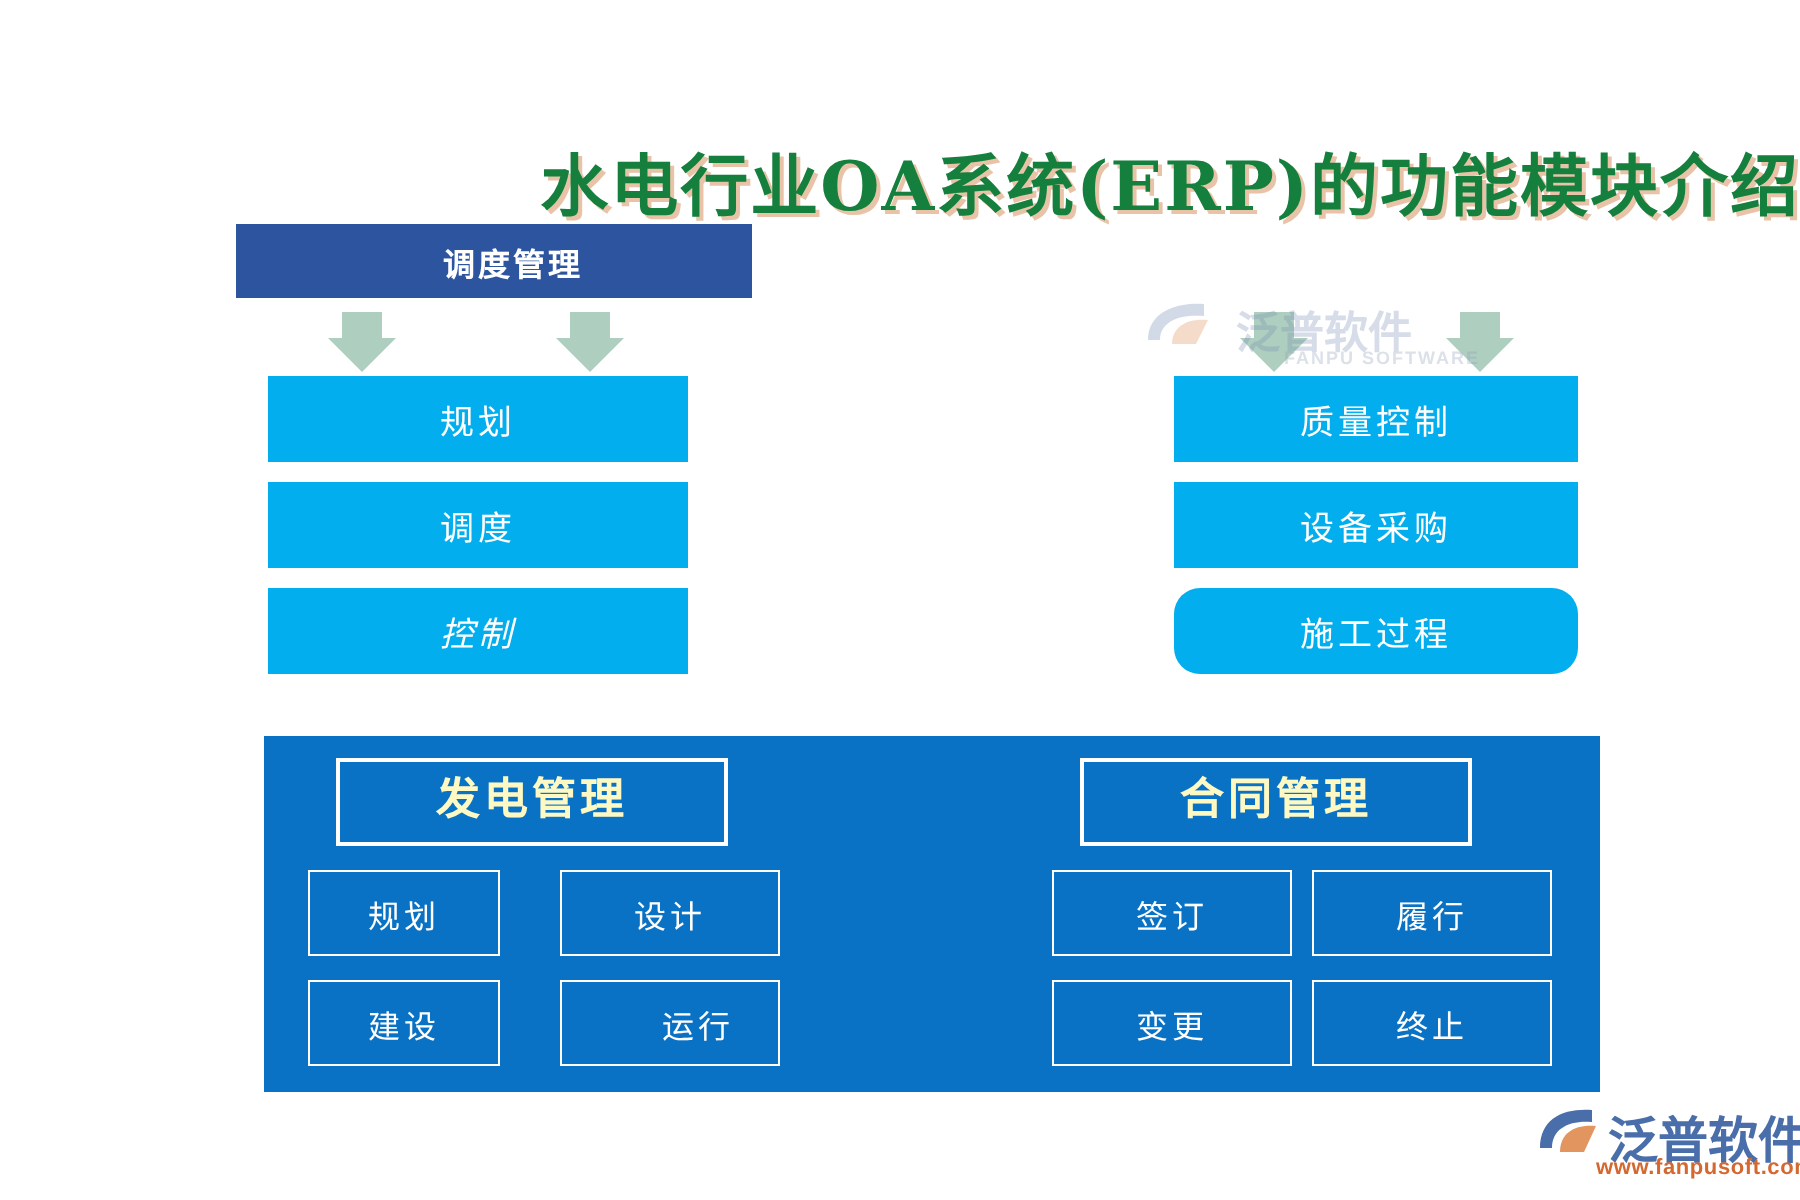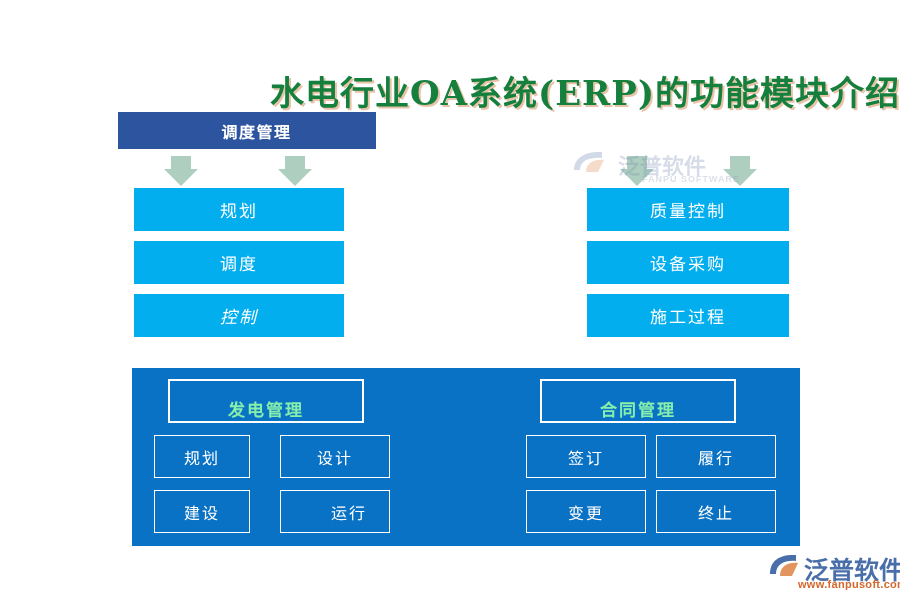--- a/index.html
+++ b/index.html
@@ -93,25 +93,25 @@
     position: absolute;
     left: 132px;
     top: 368px;
     width: 668px;
     height: 178px;
     background: #0a72c4;
   }
   .panel-group-title {
     position: absolute;
     display: flex;
-    align-items: flex-end;
+    align-items: flex-start;
     justify-content: center;
     border: 2px solid #ffffff;
-    color: #86efac;
-    font-size: 17px;
+    color: #fef9c3;
+    font-size: 22px;
     font-weight: 700;
     letter-spacing: 2px;
     box-sizing: border-box;
   }
   .panel-cell {
     position: absolute;
     display: flex;
     align-items: center;
     justify-content: center;
     border: 1px solid #ffffff;
@@ -241,21 +241,21 @@
     <div class="wm-text">泛普软件</div>
     <div class="wm-sub">FANPU SOFTWARE</div>
   </div>
 
   <div class="lite-box" style="left:587px; top:188px; width:202px; height:43px;">
     <span>质量控制</span>
   </div>
   <div class="lite-box" style="left:587px; top:241px; width:202px; height:43px;">
     <span>设备采购</span>
   </div>
-  <div class="lite-box" style="left:587px; top:294px; width:202px; height:43px;">
+  <div class="lite-box" style="left:587px; top:294px; width:202px; height:43px;border-radius:13px;">
     <span>施工过程</span>
   </div>
 
   <div class="panel">
 
     <div class="panel-group-title" style="left:36px; top:11px; width:196px; height:44px;">
       <span>发电管理</span>
     </div>
 
     <div class="panel-cell" style="left:22px; top:67px; width:96px; height:43px;">

